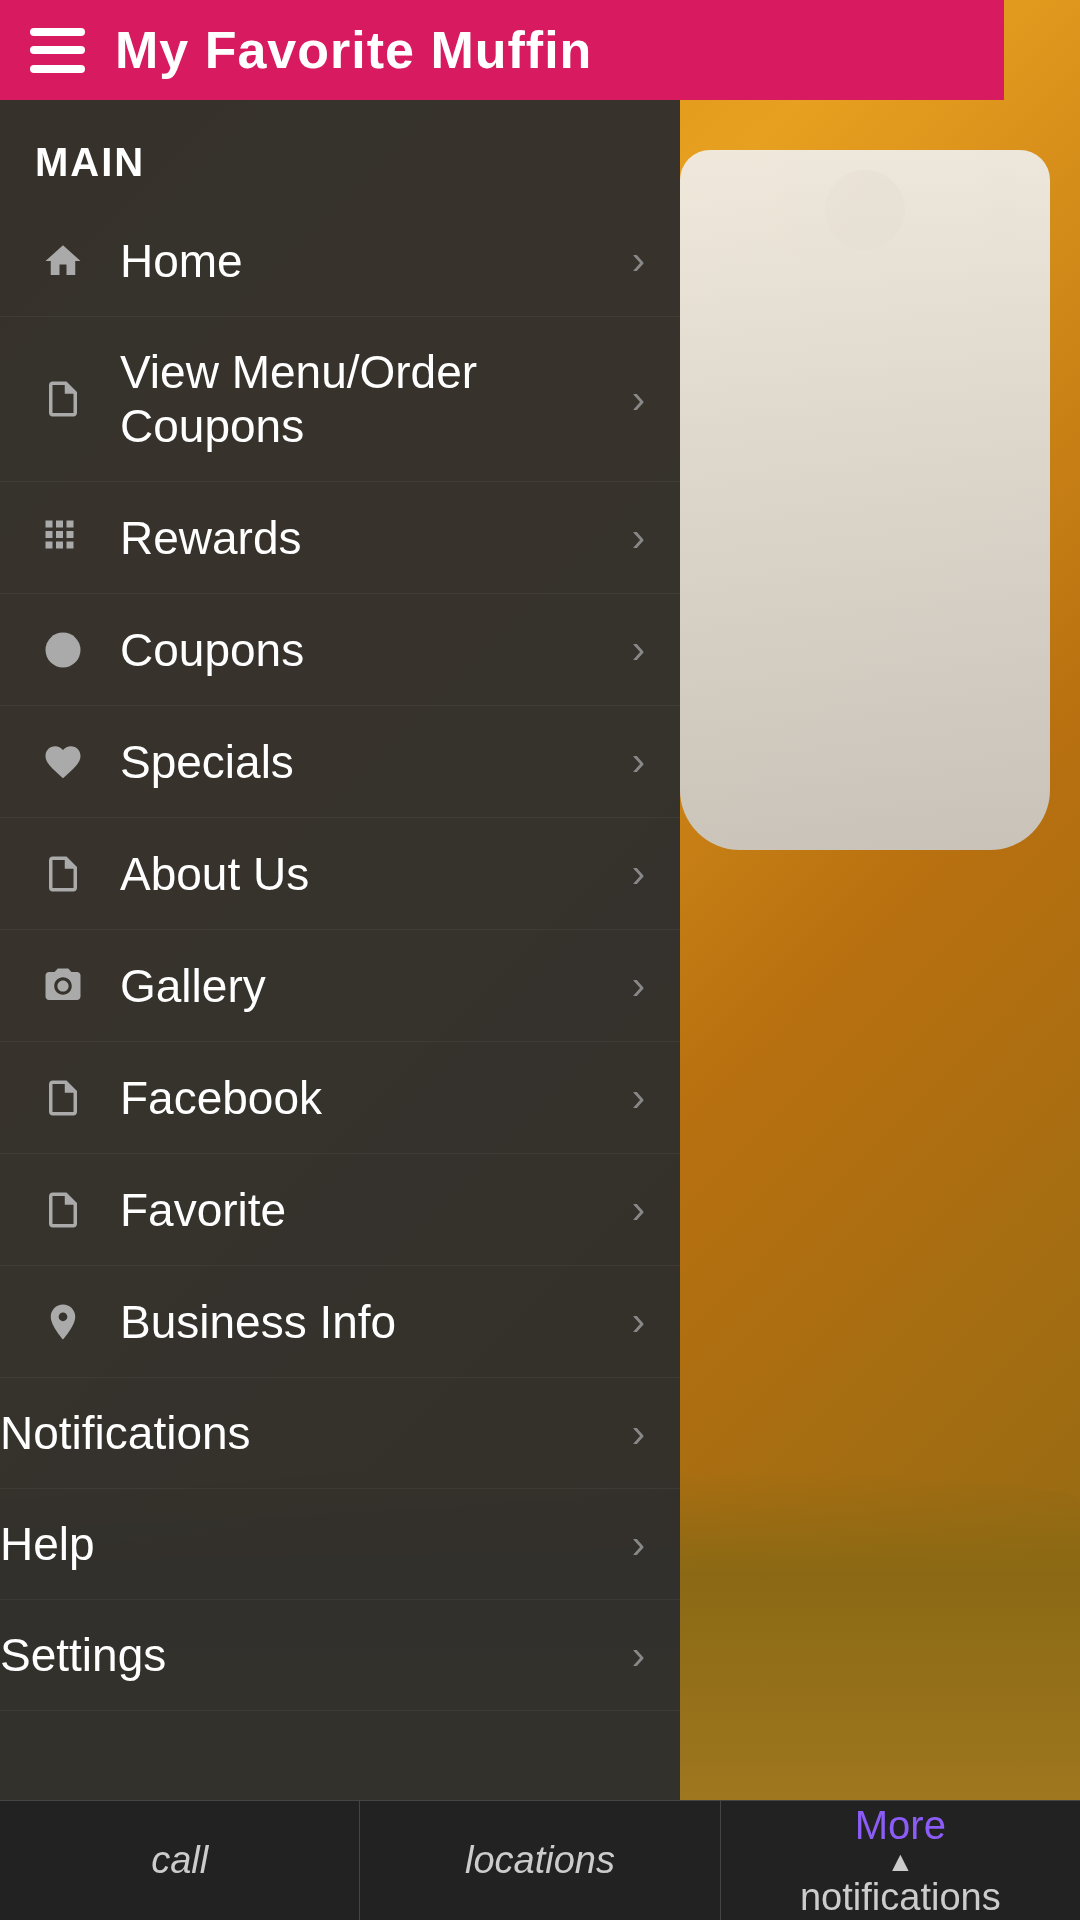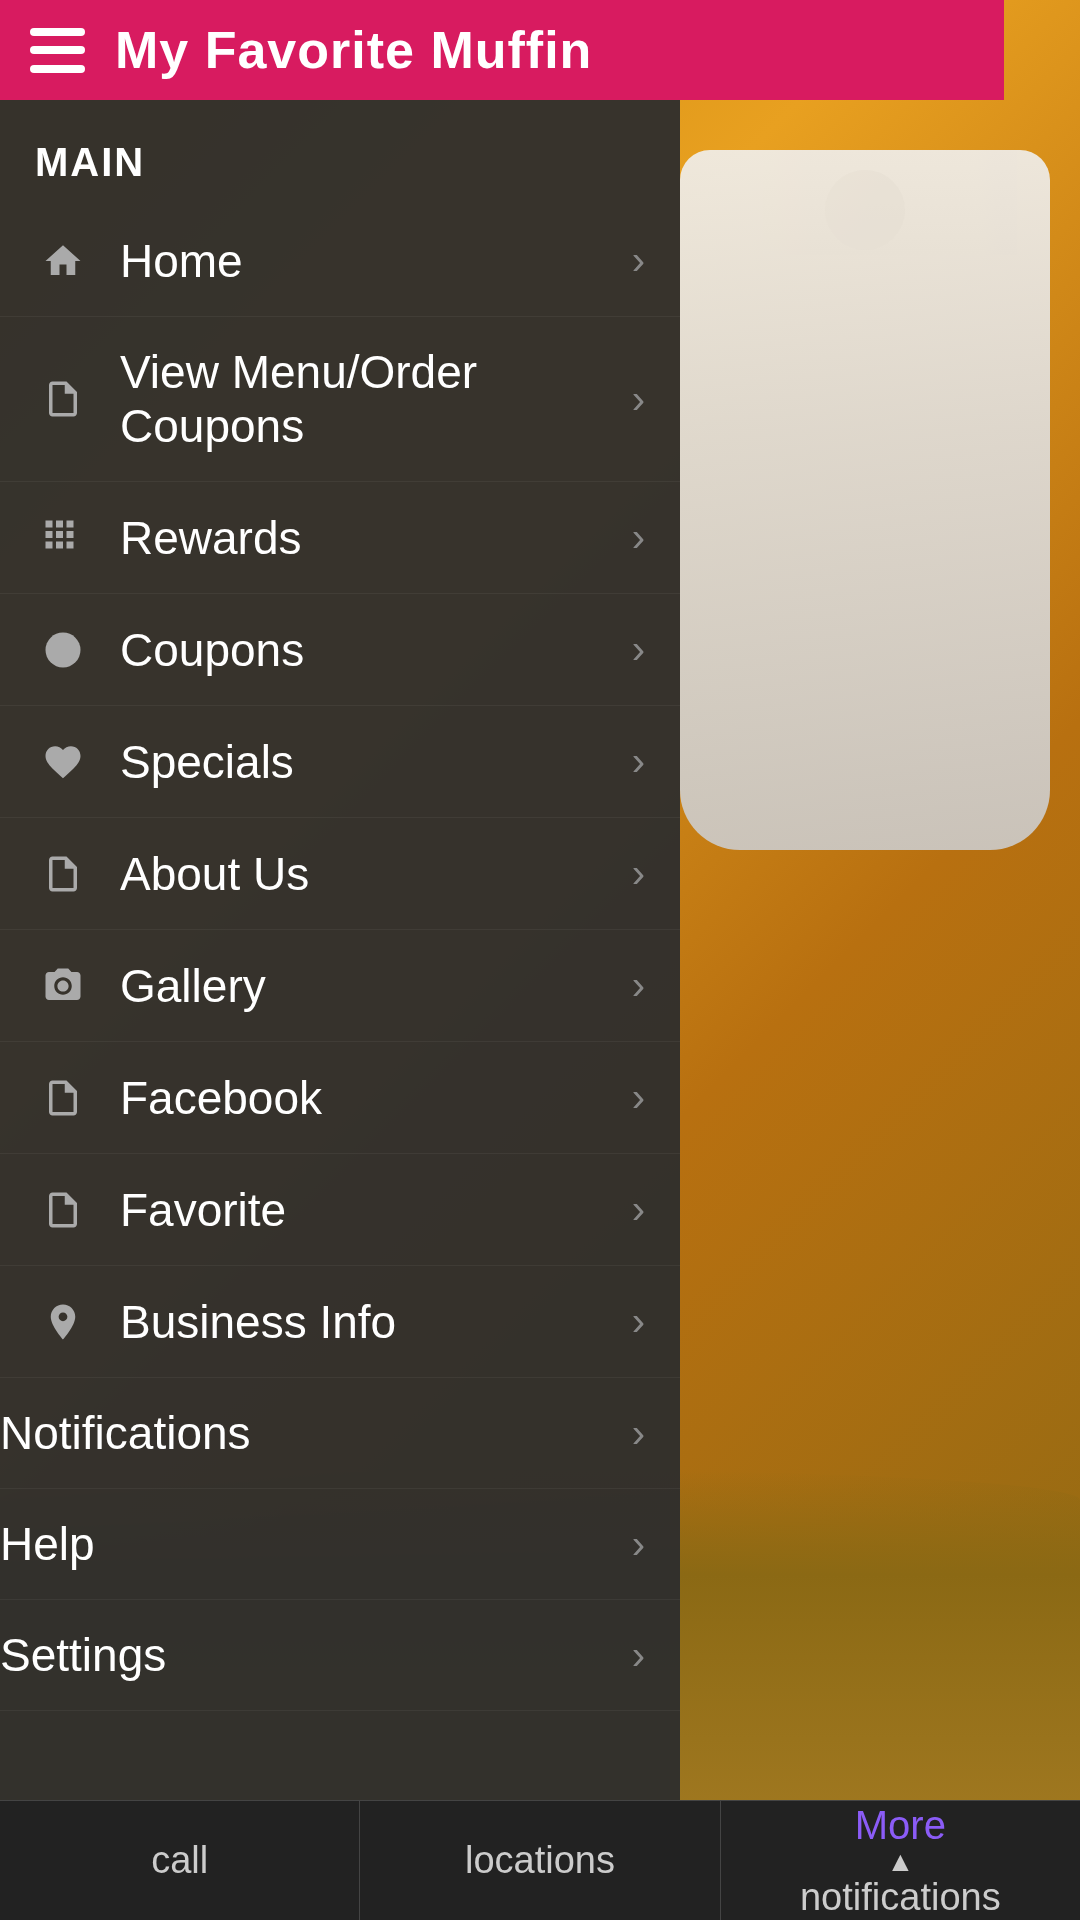--- a/index.html
+++ b/index.html
@@ -182,20 +182,21 @@
       align-items: center;
       justify-content: center;
       color: #ccc;
       font-size: 38px;
       cursor: pointer;
       height: 100%;
     }
 
     .bottom-tab:not(:last-child) {
       border-right: 1px solid #444;
+      font-style: italic;
     }
 
     .more-tab {
       display: flex;
       flex-direction: column;
       align-items: center;
       justify-content: center;
     }
 
     .more-tab .more-text {

